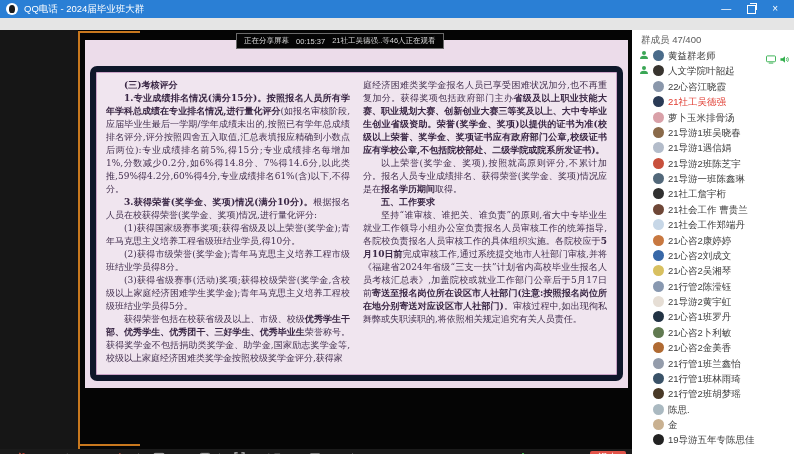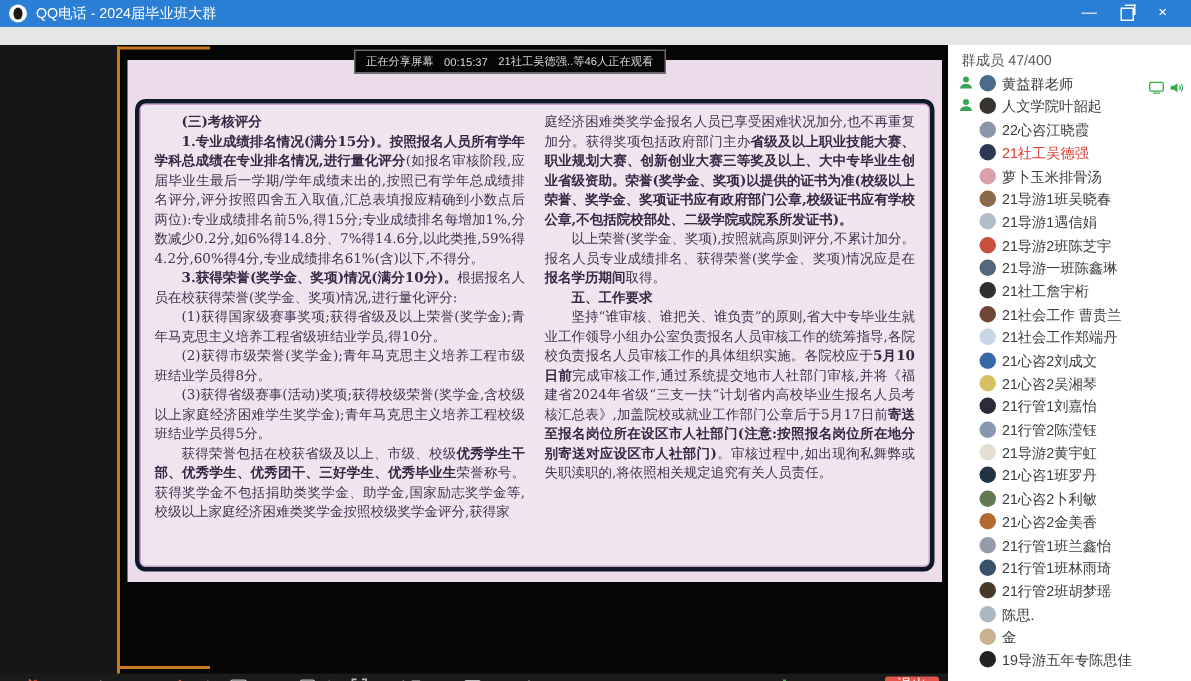--- a/index.html
+++ b/index.html
@@ -21,21 +21,21 @@
   .left-strip{position:absolute;left:0;top:0;width:78px;height:436px;background:#161616;}
   .orange-left{position:absolute;left:78px;top:1px;width:2px;height:433px;background:#c8781e;}
   .orange-top{position:absolute;left:78px;top:1px;width:62px;height:2px;background:#c8781e;}
   .orange-bottom{position:absolute;left:78px;top:414px;width:62px;height:2px;background:#c8781e;}
   
   .share-banner{position:absolute;left:236px;top:3px;height:14px;background:#050505;border:1px solid #6a6a6a;
     display:flex;align-items:center;gap:7px;padding:0 7px;z-index:20;}
   .share-banner span{font-size:7.5px;color:#d8d8d8;white-space:nowrap;}
   
   .doc{position:absolute;left:85px;top:10px;width:543px;height:348px;background:#ecdcea;z-index:5;}
-  .doc-frame{position:absolute;left:5px;right:5px;top:26px;bottom:7px;border:3px solid #0f172a;border-radius:7px;
+  .doc-frame{position:absolute;left:5px;right:5px;top:26px;bottom:7px;border:6px solid #0f172a;border-radius:7px;
     background:#f0e5ef;box-shadow:inset 0 0 0 1px #c9a2c6;display:flex;gap:13px;padding:7px 10px;box-sizing:border-box;}
   .doc-col{flex:1;overflow:hidden;font-family:"DejaVu Serif","Liberation Serif",serif;
     font-size:9px;line-height:13px;color:#43304f;text-align:justify;}
   .doc-col p{margin:0;}
   .doc-col p.indent{text-indent:18px;}
   .doc-col b{font-weight:bold;color:#3a2745;}
   
   .controlbar{position:absolute;left:0;right:0;bottom:0;height:17px;background:#1b1b1b;
     display:flex;align-items:center;padding:0 6px;box-sizing:border-box;z-index:25;}
   .cb-icon{display:inline-flex;align-items:center;justify-content:center;flex:0 0 auto;}
@@ -252,32 +252,32 @@
             <span class="avatar" style="background: rgb(111, 71, 55);"></span>
             <span class="member-name">21社会工作 曹贵兰</span>
           </div>
           <div class="member-row">
             <span class="admin-spacer"></span>
             <span class="avatar" style="background: rgb(199, 215, 231);"></span>
             <span class="member-name">21社会工作郑端丹</span>
           </div>
           <div class="member-row">
             <span class="admin-spacer"></span>
+            <span class="avatar" style="background: rgb(200, 120, 64);"></span>
+            <span class="member-name">21心咨2康婷婷</span>
+          </div>
+          <div class="member-row">
+            <span class="admin-spacer"></span>
             <span class="avatar" style="background: rgb(56, 104, 168);"></span>
             <span class="member-name">21心咨2刘成文</span>
           </div>
           <div class="member-row">
             <span class="admin-spacer"></span>
             <span class="avatar" style="background: rgb(216, 192, 96);"></span>
             <span class="member-name">21心咨2吴湘琴</span>
-          </div>
-          <div class="member-row">
-            <span class="admin-spacer"></span>
-            <span class="avatar" style="background: rgb(42, 42, 58);"></span>
-            <span class="member-name">21行管1刘嘉怡</span>
           </div>
           <div class="member-row">
             <span class="admin-spacer"></span>
             <span class="avatar" style="background: rgb(136, 152, 176);"></span>
             <span class="member-name">21行管2陈滢钰</span>
           </div>
           <div class="member-row">
             <span class="admin-spacer"></span>
             <span class="avatar" style="background: rgb(230, 222, 213);"></span>
             <span class="member-name">21导游2黄宇虹</span>

